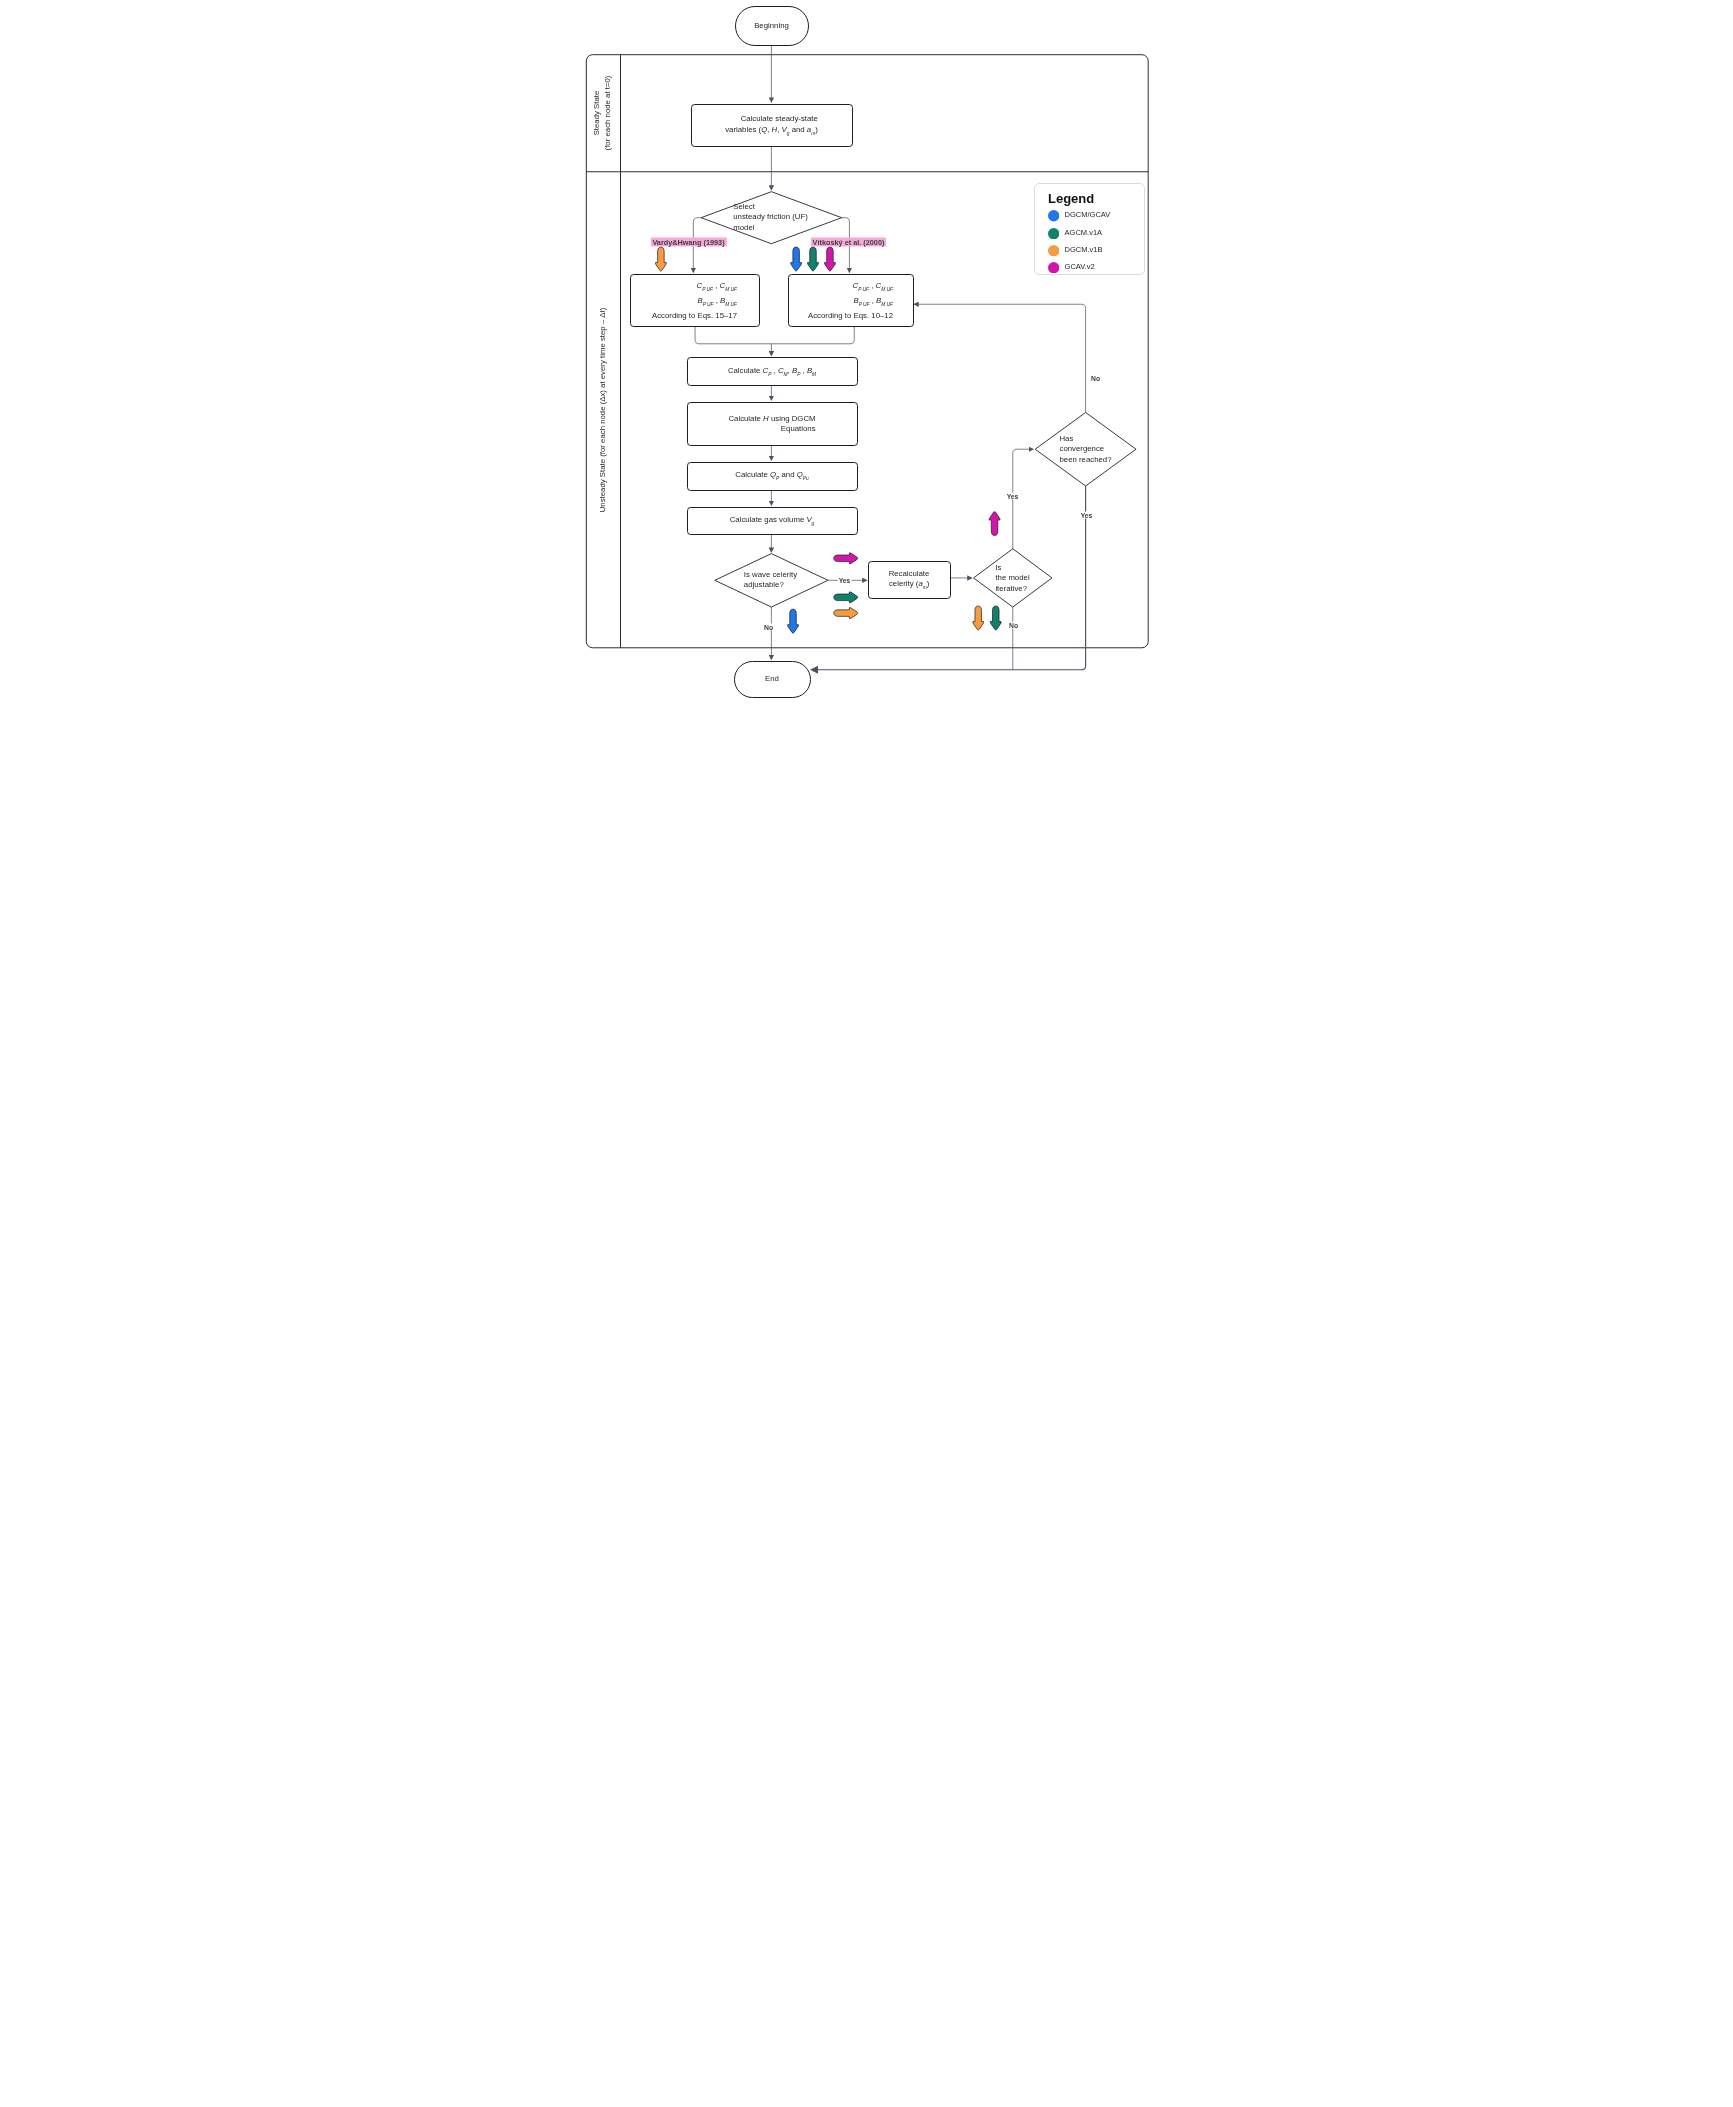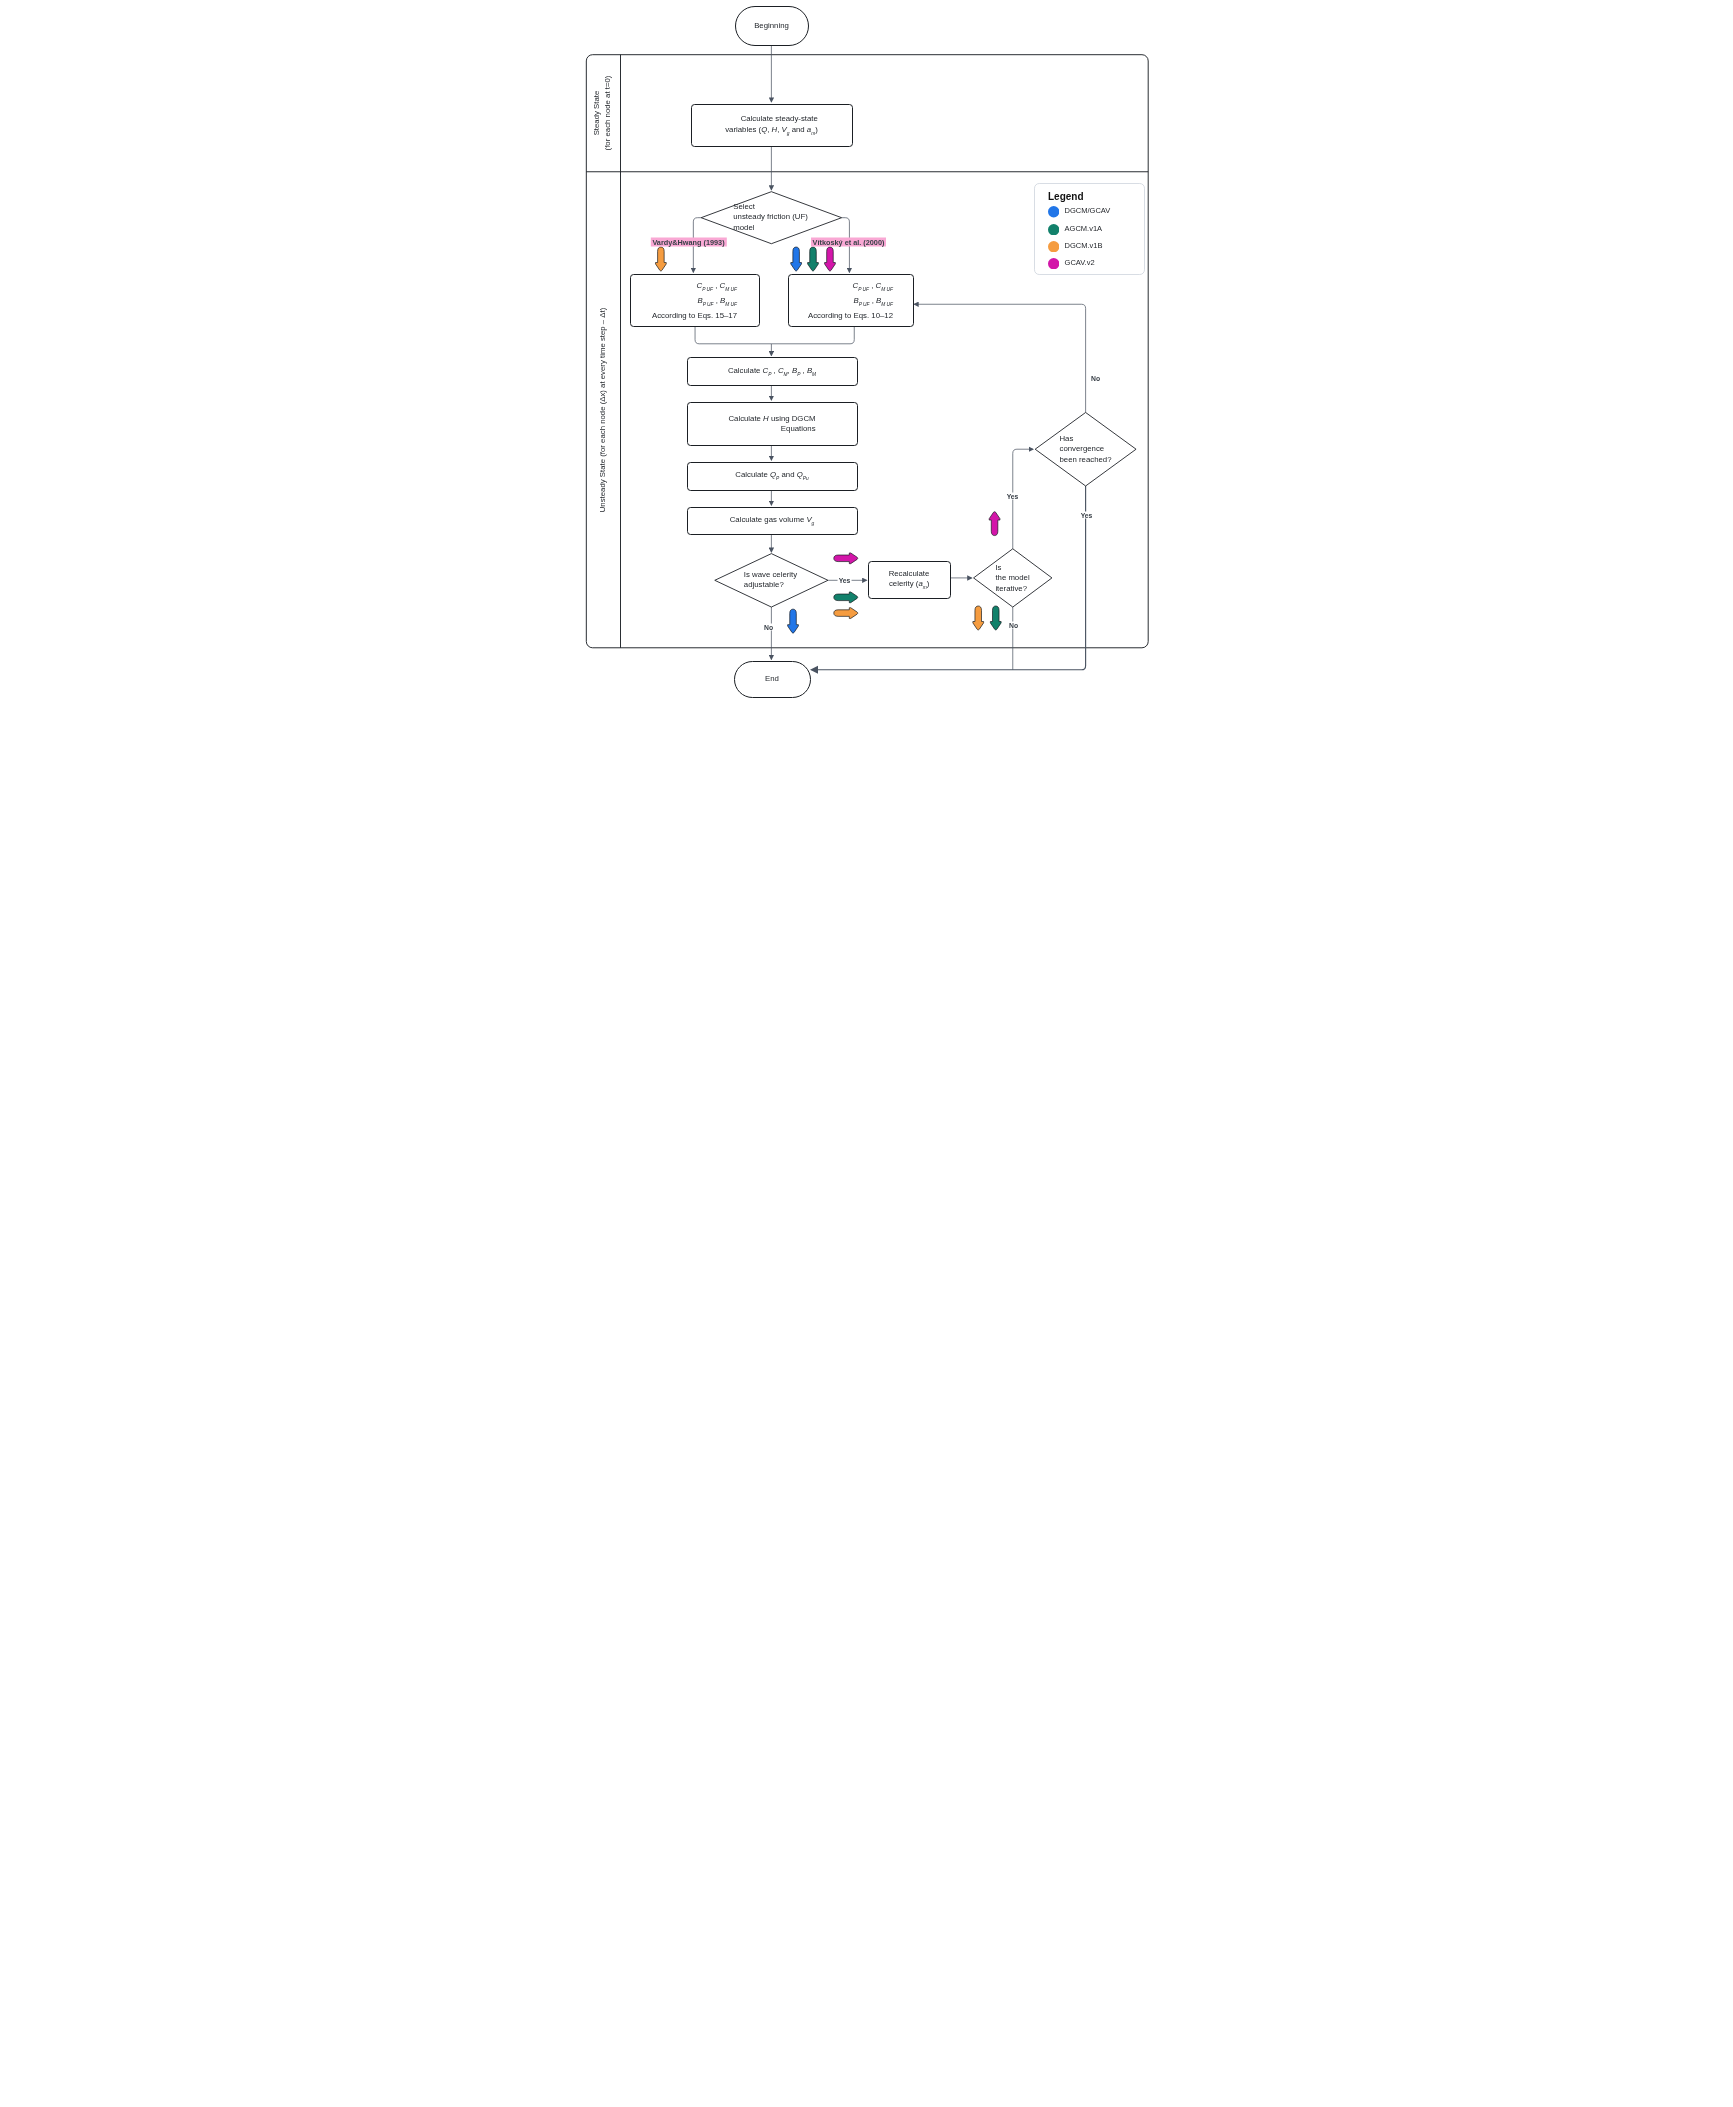--- a/index.html
+++ b/index.html
@@ -23,21 +23,21 @@
          line-height:1.32;white-space:nowrap;}
   .blabel{position:absolute;transform:translate(-50%,-50%);background:#f9a8d4;padding:0 2.1px;
           font-size:7.3px;font-weight:700;color:#3A4149;white-space:nowrap;}
   .elabel{position:absolute;transform:translate(-50%,-50%);background:#fff;padding:0 1.6px;
           font-size:6.8px;font-weight:700;color:#3A4149;}
   .lane-label{position:absolute;transform:translate(-50%,-50%) rotate(-90deg);color:#23272C;
           font-size:7.8px;line-height:1.35;text-align:center;white-space:pre-line;width:max-content;}
 
   .legend{position:absolute;left:456px;top:183px;width:111px;height:92px;background:#fff;
           border:0.7px solid #D8DDE4;border-radius:5.2px;box-sizing:border-box;padding:6.8px 0 0 13.5px;}
-  .legend-title{font-size:10px;font-weight:700;color:#111;margin-bottom:4.7px;}
+  .legend-title{font-size:13px;font-weight:700;color:#111;margin-bottom:4.7px;}
   .legend-item{display:flex;gap:5.2px;height:11.4px;margin-bottom:5.7px;
           font-size:7.5px;color:#1c1f24;}
 </style>
 </head>
 <body>
 
 <div class="canvas">
 
   <svg class="layer" viewBox="0 0 1111 1351">
     <defs>

